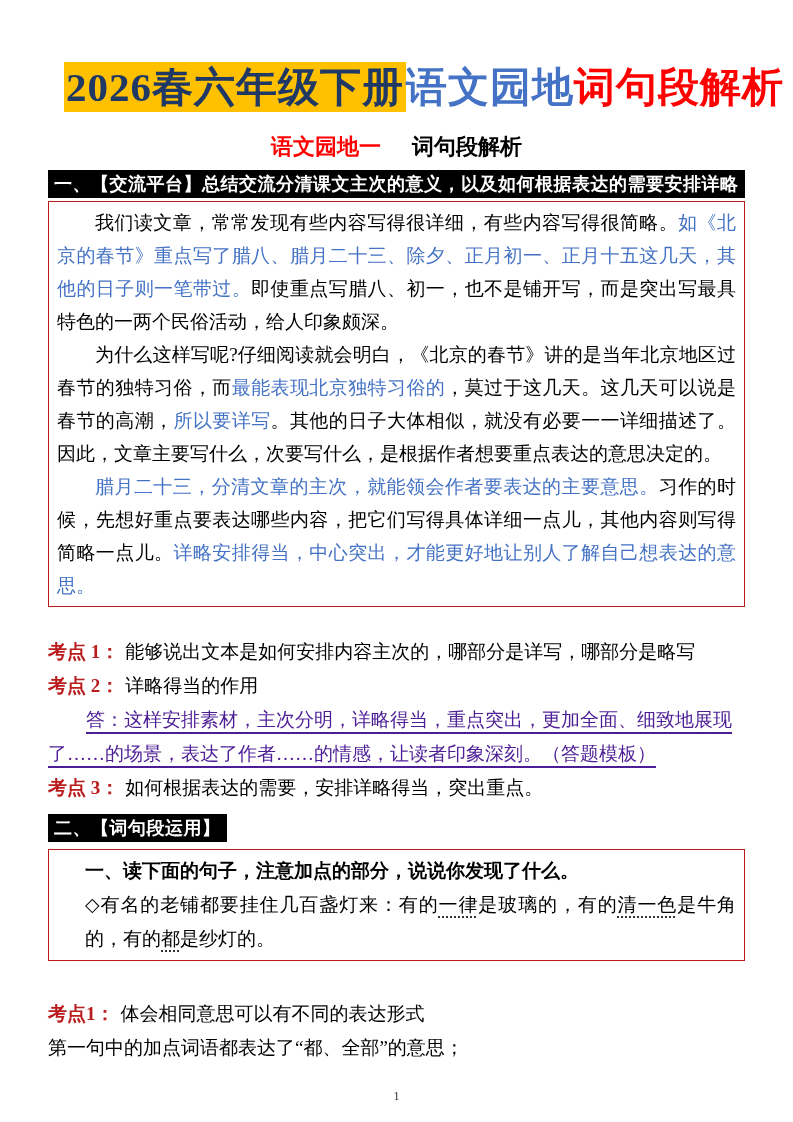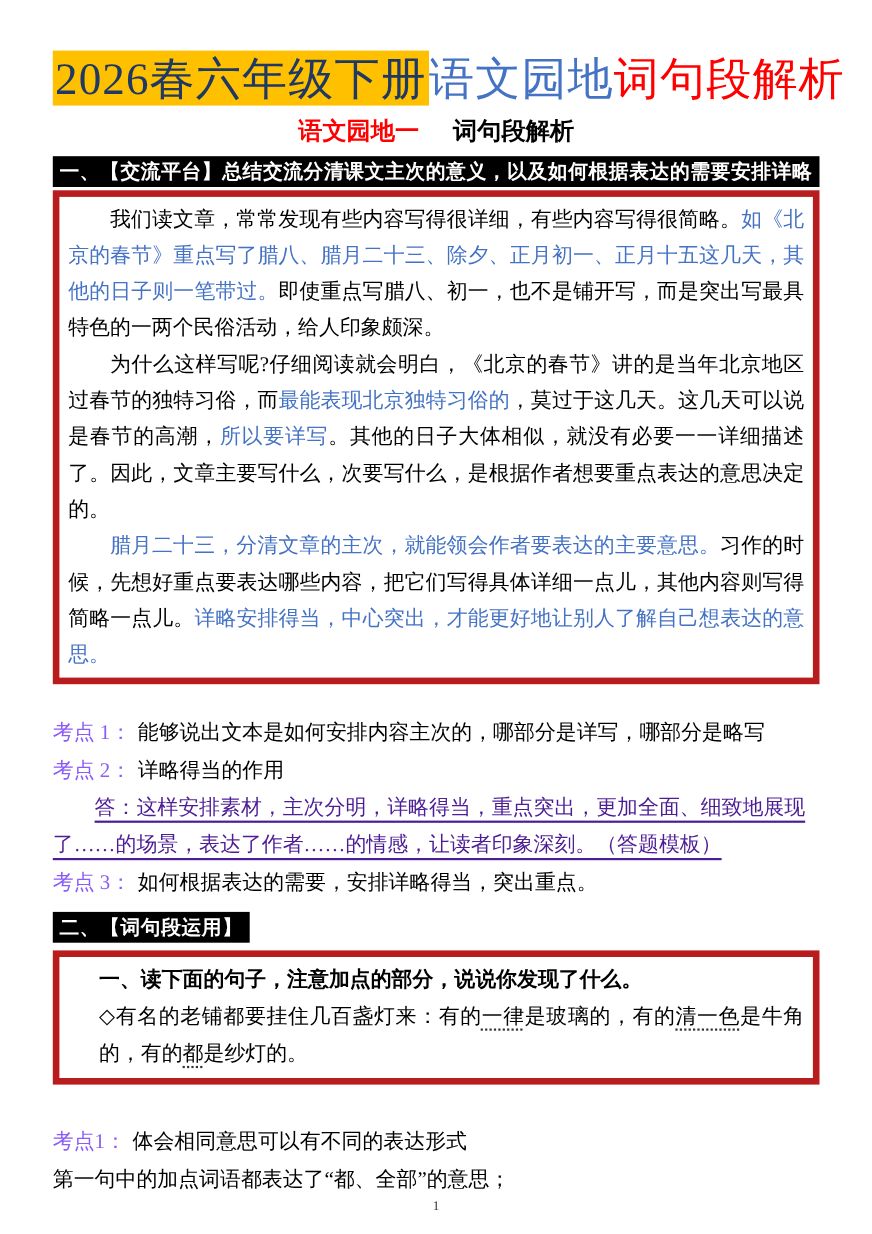--- a/index.html
+++ b/index.html
@@ -9,23 +9,23 @@
     margin:0 auto;
     background:#ffffff;
     font-family:"Liberation Serif","DejaVu Serif",serif;
     color:#000;
     overflow:hidden;
   }
   .content{margin:0 48px;}
 
   
   .title{
-    margin:0;padding-top:44px;
+    margin:16px;padding-top:44px;
     text-align:center;
-    font-size:41px;font-weight:normal;
+    font-size:41px;font-weight:bold;
     line-height:1.35;
     letter-spacing:1px;
     white-space:nowrap;
   }
   .title .hl{background:#FFC000;color:#1F3864;padding:2px 2px;}
   .title .bl{color:#4472C4;}
   .title .rd{color:#FF0000;}
 
   .subtitle{
     margin:4px 0 0 0;
@@ -43,21 +43,21 @@
     line-height:28px;height:28px;
     padding:0 6px;
     letter-spacing:0.5px;
     white-space:nowrap;
   }
   .banner.full{margin-top:7px;}
   .banner.inline{display:inline-block;margin-top:9px;}
 
   
   .box{
-    border:6px solid #b91c1c;
+    border:1px solid #b91c1c;
     padding:4px 8px;
     font-size:19px;
     line-height:33px;
   }
   .box1{margin-top:3px;}
   .box2{margin-top:7px;line-height:34px;padding-left:36px;}
   .box p{margin:0;text-indent:2em;text-align:justify;}
   .box2 p{text-indent:0;}
   .box2 .heading{font-weight:bold;}
 
@@ -67,21 +67,21 @@
     color:#000;
     text-decoration:underline dotted 2px #333;
     text-underline-offset:5px;
   }
 
   
   .kaodian{
     font-size:19px;line-height:34px;margin:0;
   }
   .kaodian .kd-label{
-    color:#8b5cf6;font-weight:normal;margin-right:6px;
+    color:#b91c1c;font-weight:bold;margin-right:6px;
   }
   .kd-top-gap{margin-top:28px;}
 
   .answer{
     margin:0;
     font-size:19px;line-height:34px;
     color:#4c1d95;
     text-indent:2em;
     text-decoration:underline;
     text-underline-offset:6px;

